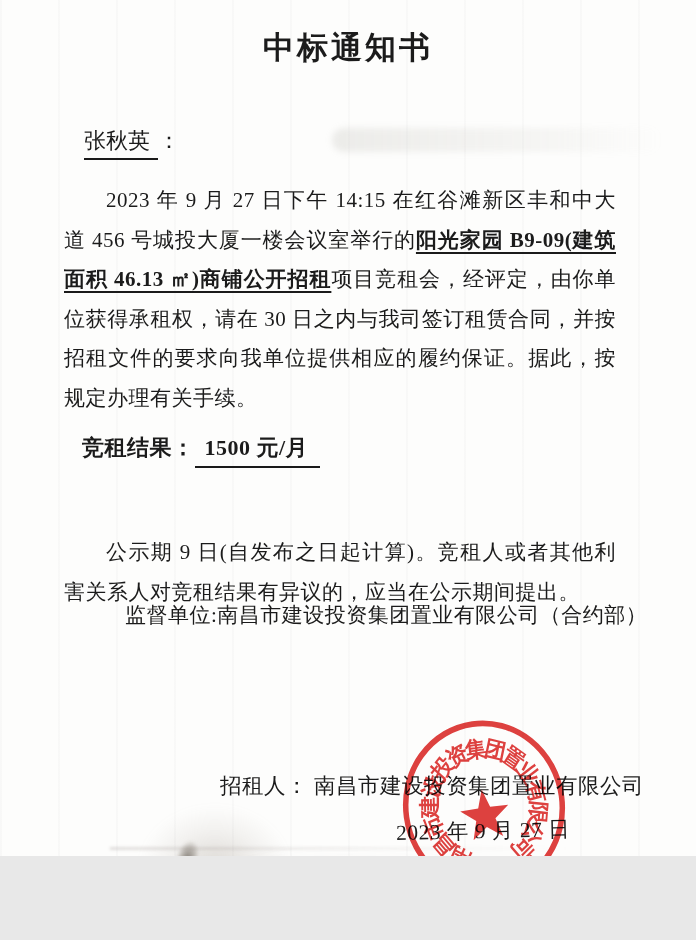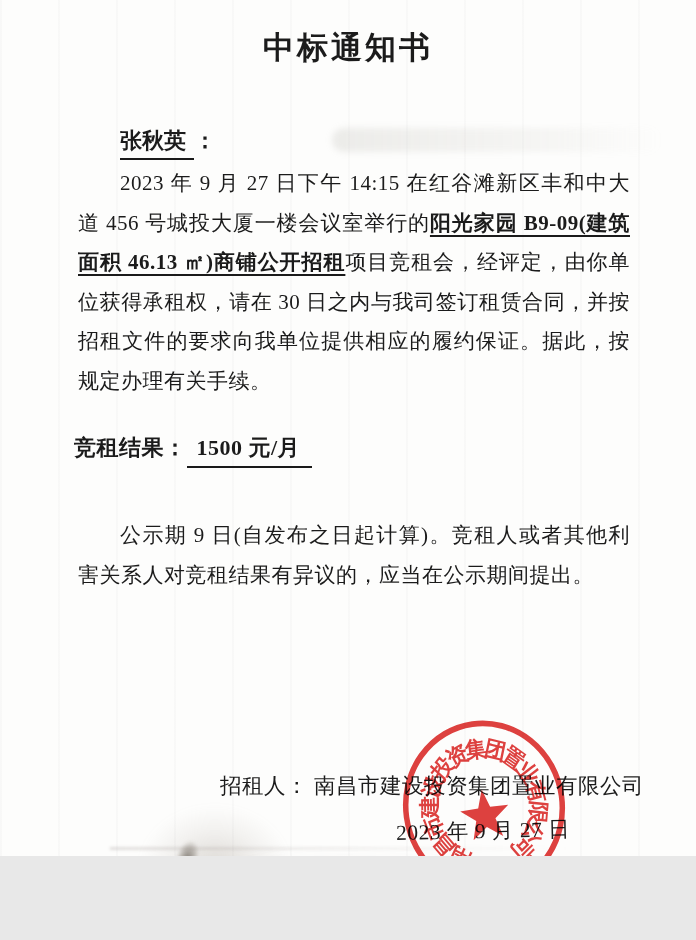--- a/index.html
+++ b/index.html
@@ -17,43 +17,44 @@
     content:"";position:absolute;inset:0;pointer-events:none;
     background:repeating-linear-gradient(90deg,
       rgba(120,120,125,0.035) 0 2px, rgba(255,255,255,0) 2px 58px);
   }
   .title{
     position:absolute;top:27px;left:0;right:0;
     text-align:center;font-size:31px;font-weight:bold;letter-spacing:3px;
   }
   .addressee{
     position:absolute;top:126px;left:84px;
-    font-size:22px;font-weight:bold;margin-left:36px;
+    font-size:22px;font-weight:normal;
   }
   .addressee .name{
     border-bottom:2px solid #1a1a1a;
     padding:0 8px 2px 0;
     display:inline-block;
   }
   .body-par{
-    position:absolute;left:78px;width:552px;
+    position:absolute;left:64px;width:552px;
     font-size:21px;line-height:39.5px;
     text-align:justify;text-indent:42px;
     letter-spacing:0.5px;
+    margin-top:17px;
   }
   .par1{top:164px;}
   .par2{top:516px;}
   .hl{
     font-weight:bold;
     text-decoration:underline;
     text-decoration-thickness:2px;
     text-underline-offset:5px;
   }
   .result{
-    position:absolute;top:433px;left:74px;
+    position:absolute;top:433px;left:82px;
     font-size:22px;font-weight:bold;letter-spacing:0.5px;
   }
   .result .value{
     display:inline-block;
     border-bottom:2px solid #1a1a1a;
     padding:0 12px 3px 10px;
   }
   .line{
     position:absolute;font-size:21px;letter-spacing:0.5px;
   }
@@ -121,20 +122,21 @@
   <div class="artifact smear-name"></div>
 
   <div class="addressee"><span class="name">张秋英</span><span>：</span></div>
 
   <div class="body-par par1"><span>2023 年 9 月 27 日下午 14:15 在红谷滩新区丰和中大道 456 号城投大厦一楼会议室举行的</span><span class="hl">阳光家园 B9-09(建筑面积 46.13 ㎡)商铺公开招租</span><span>项目竞租会，经评定，由你单位获得承租权，请在 30 日之内与我司签订租赁合同，并按招租文件的要求向我单位提供相应的履约保证。据此，按规定办理有关手续。</span></div>
 
   <div class="result"><span>竞租结果：</span><span class="value">1500 元/月</span></div>
 
   <div class="body-par par2">公示期 9 日(自发布之日起计算)。竞租人或者其他利害关系人对竞租结果有异议的，应当在公示期间提出。</div>
 
+  <div class="line supervisor">监督单位:南昌市建设投资集团置业有限公司（合约部）</div>
 
   <div class="line signer">招租人： 南昌市建设投资集团置业有限公司</div>
   <div class="line sign-date">2023 年 9 月 27 日</div>
 
   <div class="artifact crease-line"></div>
   <div class="artifact blob-haze"></div>
   <div class="artifact blob-core"></div>
   <div class="artifact blob-streak"></div>
   <div class="artifact wash-bottom"></div>
 

